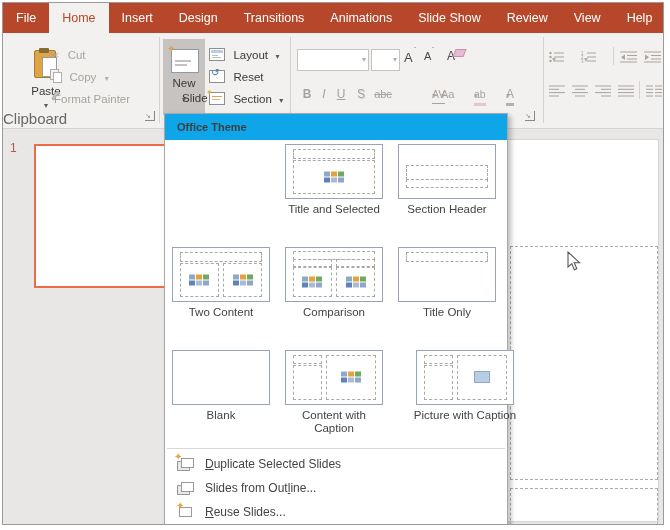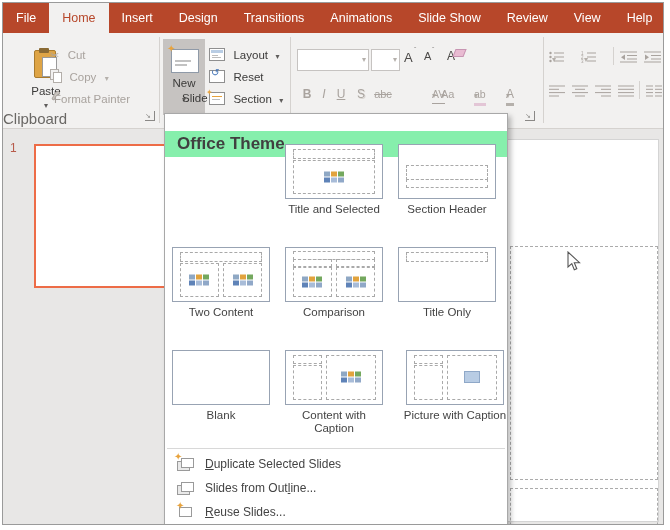--- a/index.html
+++ b/index.html
@@ -65,22 +65,22 @@
   .editor{position:absolute;left:300px;top:125px;right:0;bottom:0;background:#E8E7E6;}
   .slide{position:absolute;left:50px;top:11px;right:4px;bottom:2px;background:#fff;border:1px solid #d4d4d4;}
   .ph-dash{position:absolute;border:1px dashed #ababab;background:transparent;}
 
   
   .cursor{position:absolute;left:564px;top:248px;z-index:90;}
 
   
   .dropdown{position:absolute;left:161px;top:110px;width:342px;height:410px;background:#fff;
             border:1px solid #A8A8A8;box-shadow:3px 3px 5px rgba(0,0,0,.25);z-index:60;}
-  .dd-header{position:absolute;left:0;top:17px;right:0;height:26px;background:#86efac;
-             font-size:17px;font-weight:bold;color:#404040;line-height:26px;padding-left:12px;box-sizing:border-box;}
+  .dd-header{position:absolute;left:0;top:0;right:0;height:26px;background:#0ea5e9;
+             font-size:11px;font-weight:bold;color:#404040;line-height:26px;padding-left:12px;box-sizing:border-box;}
   .gitem{position:absolute;width:104px;text-align:center;cursor:default;}
   .gthumb{width:98px;height:55px;margin:0 auto;border:1px solid #98A3B3;background:#fff;position:relative;box-sizing:border-box;}
   .ph{position:absolute;border:1px dashed #a9a9a9;}
   .glabel{font-size:11.5px;color:#444;line-height:13px;margin-top:4px;}
   .cluster{position:absolute;left:50%;top:50%;transform:translate(-50%,-50%);
            display:grid;grid-template-columns:repeat(3,6px);grid-auto-rows:5px;gap:1px;}
   .cluster i{display:block;}
   .c1{background:#8FA8C4;} .c2{background:#E2A33D;} .c3{background:#74A85E;}
   .c4{background:#5F83B8;} .c5{background:#A8BCD8;} .c6{background:#90A8C8;}
   .picglyph{position:absolute;left:50%;top:50%;transform:translate(-50%,-50%);
@@ -454,21 +454,21 @@
               <i class="c2"></i>
               <i class="c3"></i>
               <i class="c4"></i>
               <i class="c5"></i>
               <i class="c6"></i>
             </span>
         </div>
       </div>
       <div class="glabel">Content with Caption</div>
     </div>
-    <div class="gitem" style="left:238px;top:236px;">
+    <div class="gitem" style="left:248px;top:236px;">
       <div class="gthumb">
         <div class="ph" style="left:7%;top:8%;width:28%;height:13%;"></div>
         <div class="ph" style="left:7%;top:26%;width:28%;height:62%;"></div>
         <div class="ph" style="left:42%;top:8%;width:50%;height:80%;">
           <span class="picglyph"></span>
         </div>
       </div>
       <div class="glabel">Picture with Caption</div>
     </div>
 

